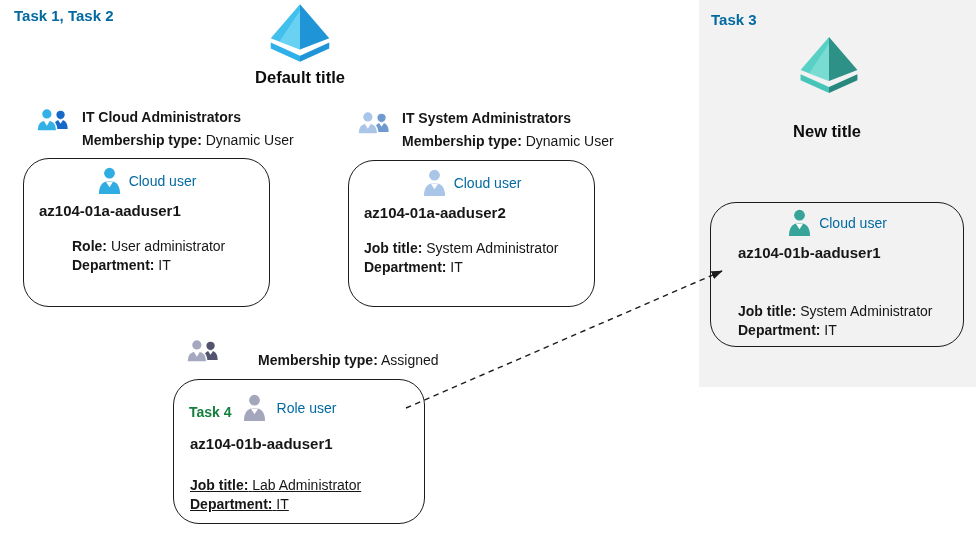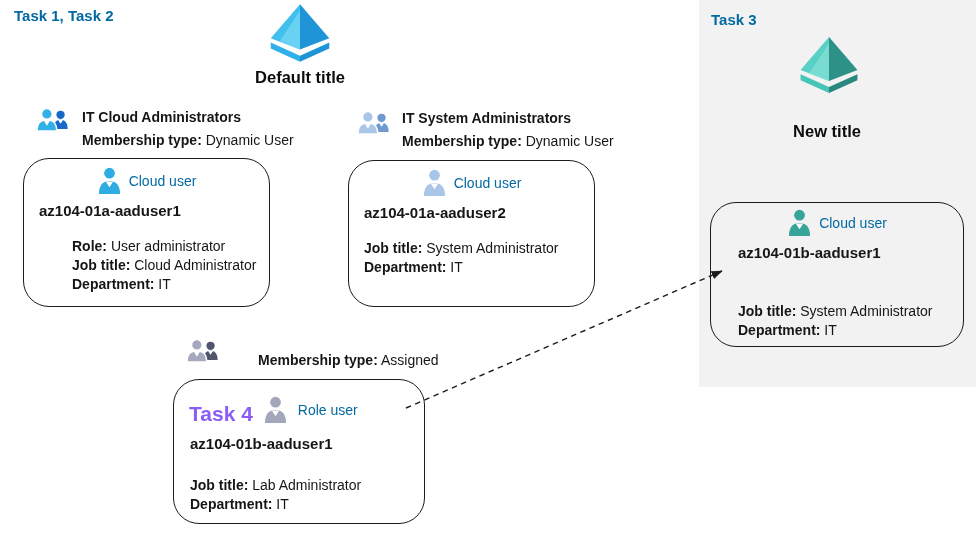--- a/index.html
+++ b/index.html
@@ -10,21 +10,21 @@
   .task-label{position:absolute;font-weight:bold;font-size:15px;color:#0369a1;white-space:nowrap;}
   .tenant-title{position:absolute;font-weight:bold;font-size:16.5px;color:#0d0d0d;text-align:center;white-space:nowrap;}
   .group-name{position:absolute;font-weight:bold;font-size:14px;white-space:nowrap;}
   .membership{position:absolute;font-size:14px;white-space:nowrap;}
   .b{font-weight:bold;}
   .ubox{position:absolute;background:transparent;border:1.5px solid #1c1c1c;border-radius:26px;}
   .uhdr{position:absolute;left:0;right:0;display:flex;align-items:center;justify-content:center;gap:7px;}
   .uhdr-label{font-size:14px;color:#0369a1;white-space:nowrap;}
   .uname{position:absolute;font-weight:bold;font-size:15px;white-space:nowrap;}
   .ufields{position:absolute;font-size:14px;line-height:19px;white-space:nowrap;}
-  .task-inline{font-weight:bold;font-size:21px;color:#8b5cf6;white-space:nowrap;margin-top:8px;}
+  .task-inline{font-weight:bold;font-size:14px;color:#15803d;white-space:nowrap;margin-top:8px;}
   svg{display:block;}
   .arrow-layer{position:absolute;left:0;top:0;width:978px;height:540px;pointer-events:none;}
 </style>
 </head>
 <body>
 
 <div class="stage">
 
   <div class="right-panel"></div>
 
@@ -75,21 +75,20 @@
           <circle cx="12" cy="6" r="5.2" fill="#2fade3"></circle>
           <path d="M1.8,26 C1.8,17.5 5.8,13.6 12,13.6 C18.2,13.6 22.2,17.5 22.2,26 Z" fill="#2fade3"></path>
           <path d="M8.4,13.9 L12,19.6 L15.6,13.9 Z" fill="#fff"></path>
         </svg>
       </span>
       <span class="uhdr-label">Cloud user</span>
     </div>
     <div class="uname" style="left:15px;top:43px;">az104-01a-aaduser1</div>
     <div class="ufields" style="left:15px;top:78px;margin-left:33px;">
       <div><span class="b">Role:</span> <span>User administrator</span></div>
-      <div><span class="b">Job title:</span> <span>Cloud Administrator</span></div>
       <div><span class="b">Department:</span> <span>IT</span></div>
     </div>
   </div>
 
   <div class="abs" style="left:357px;top:109px;">
     <svg width="34" height="31" viewBox="0 0 36 31">
       <circle cx="26" cy="8.4" r="4.4" fill="#6f9ad0"></circle>
       <path d="M18.5,23.5 C18.5,16.5 21.5,13.6 26,13.6 C30.5,13.6 33.5,16.5 33.5,23.5 Z" fill="#6f9ad0"></path>
       <path d="M23.4,13.8 L26,18 L28.6,13.8 Z" fill="#fff"></path>
       <circle cx="11.5" cy="7.5" r="5.6" fill="#a9c5e8" stroke="#fff" stroke-width="1.4"></circle>
@@ -140,21 +139,21 @@
       <span>
         <svg width="25" height="28" viewBox="0 0 24 27">
           <circle cx="12" cy="6" r="5.2" fill="#a4a6bc"></circle>
           <path d="M1.8,26 C1.8,17.5 5.8,13.6 12,13.6 C18.2,13.6 22.2,17.5 22.2,26 Z" fill="#a4a6bc"></path>
           <path d="M8.4,13.9 L12,19.6 L15.6,13.9 Z" fill="#fff"></path>
         </svg>
       </span>
       <span class="uhdr-label">Role user</span>
     </div>
     <div class="uname" style="left:16px;top:55px;">az104-01b-aaduser1</div>
-    <div class="ufields" style="left:16px;top:96px;">
+    <div class="ufields" style="left:16px;top:96px;text-decoration:underline;">
       <div><span class="b">Job title:</span> <span>Lab Administrator</span></div>
       <div><span class="b">Department:</span> <span>IT</span></div>
     </div>
   </div>
 
   <div class="ubox" style="left:710px;top:202px;width:252px;height:143px;">
     <div class="uhdr" style="top:6px;">
       <span>
         <svg width="25" height="28" viewBox="0 0 24 27">
           <circle cx="12" cy="6" r="5.2" fill="#37a49a"></circle>

